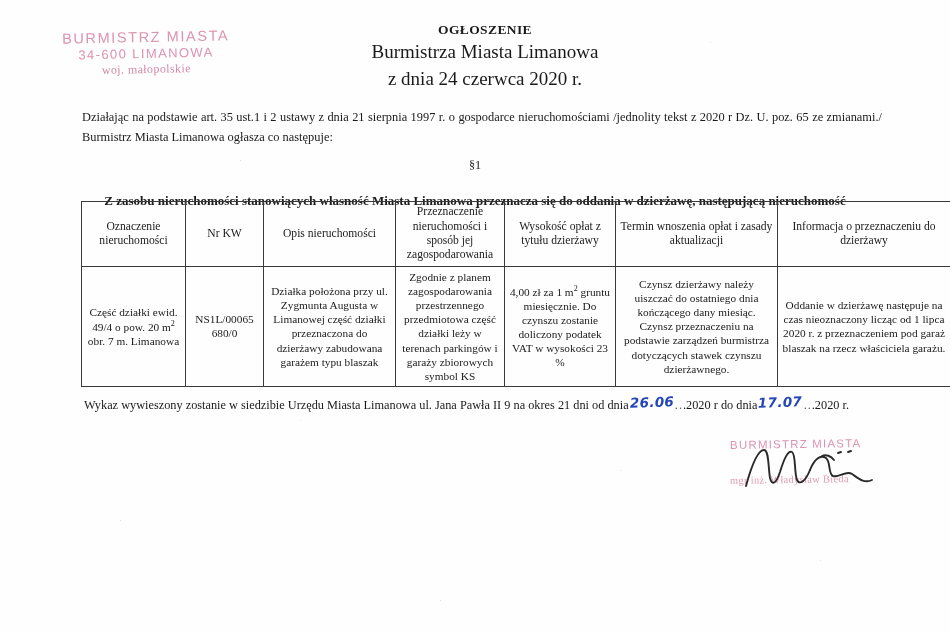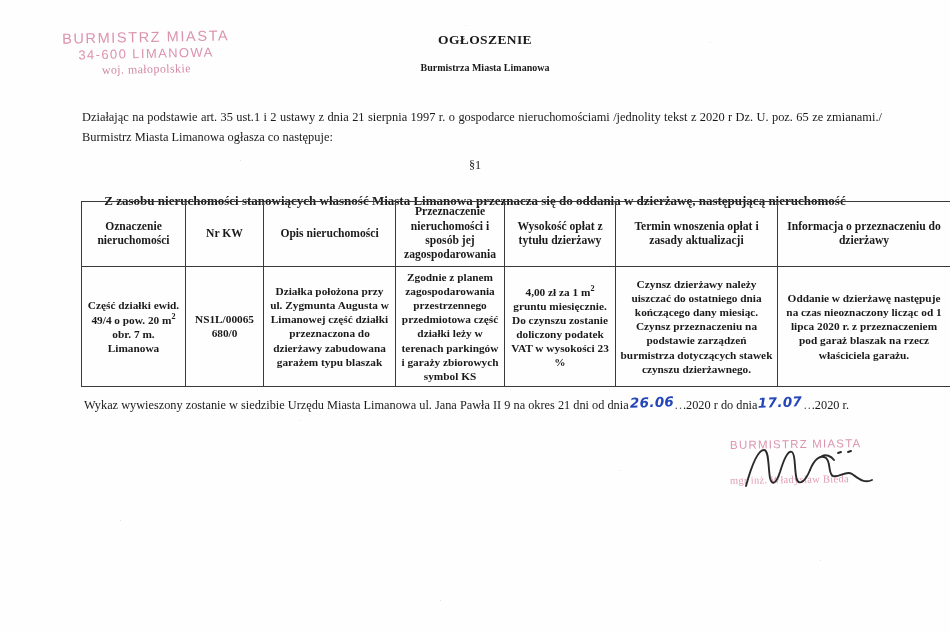--- a/index.html
+++ b/index.html
@@ -45,34 +45,33 @@
     font-family: "Liberation Serif", serif;
     font-size: 12px;
     letter-spacing: 0.4px;
     color: #cf7f9e;
   }
 
   
   .title-block {
     position: absolute;
     left: 270px;
-    top: 30px;
+    top: 20px;
     width: 430px;
     text-align: center;
     line-height: 1.42;
   }
   .title-block .t-main {
     font-size: 13.5px;
     font-weight: bold;
     letter-spacing: 0.4px;
   }
   .title-block .t-sub {
-    font-size: 10px;
-    font-weight: bold;
-    margin-top: 12px;
+    font-size: 19px;
+    font-weight: normal;
   }
   .title-subject {
     position: absolute;
     left: 150px;
     top: 75px;
     width: 670px;
     text-align: center;
     font-size: 12.6px;
     font-weight: bold;
   }
@@ -113,21 +112,21 @@
     left: 81px;
     top: 201px;
     width: 806px;
     border-collapse: collapse;
     table-layout: fixed;
   }
   table.notice td, table.notice th {
     border: 1px solid #3a3a3a;
     vertical-align: middle;
     text-align: center;
-    font-weight: bold;
+    font-weight: normal;
     padding: 3px 4px;
     line-height: 1.25;
   }
   table.notice thead td {
     height: 58px;
     font-size: 11.6px;
   }
   table.notice tbody td {
     height: 104px;
     font-size: 11.3px;
@@ -239,20 +238,21 @@
 
   <div class="office-stamp">
     <div class="ln1">BURMISTRZ MIASTA</div>
     <div class="ln2">34-600 LIMANOWA</div>
     <div class="ln3">woj. małopolskie</div>
   </div>
 
   <div class="title-block">
     <div class="t-main">OGŁOSZENIE</div>
     <div class="t-sub">Burmistrza Miasta Limanowa</div>
+    <div class="t-sub">z dnia 24 czerwca 2020 r.</div>
   </div>
 
   <div class="intro">Działając na podstawie art. 35 ust.1 i 2 ustawy z dnia 21 sierpnia 1997 r. o gospodarce nieruchomościami /jednolity tekst z 2020 r Dz. U. poz. 65 ze zmianami./ Burmistrz Miasta Limanowa ogłasza co następuje:</div>
 
   <div class="section-mark">§1</div>
   <div class="section-lead">Z zasobu nieruchomości stanowiących własność Miasta Limanowa przeznacza się do oddania w dzierżawę, następującą nieruchomość</div>
 
   <table class="notice">
     <thead>
       <tr>

